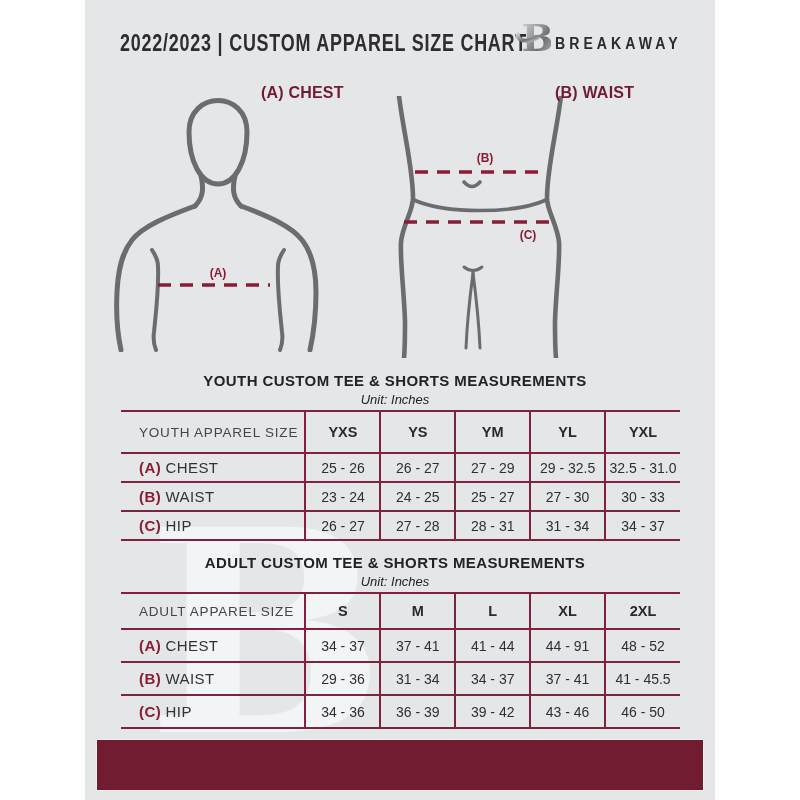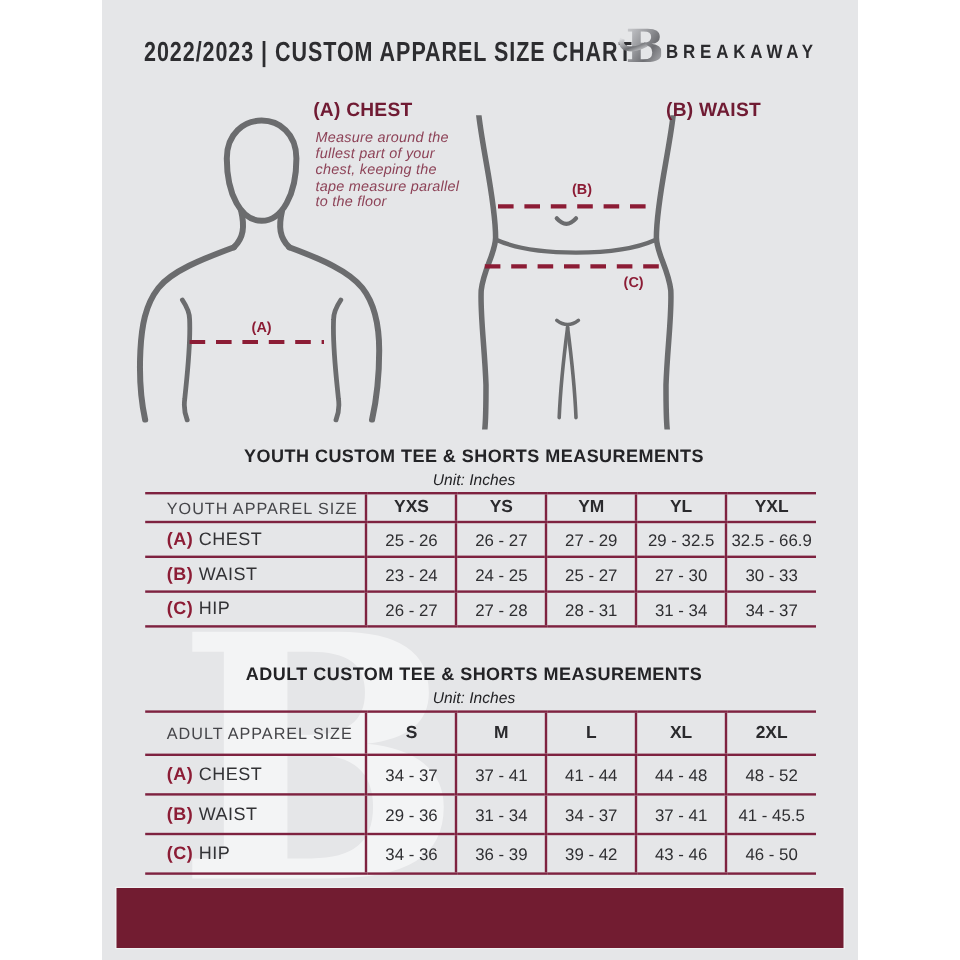--- a/index.html
+++ b/index.html
@@ -46,21 +46,21 @@
 
   .size-table{position:absolute;left:36px;width:559px;border-collapse:collapse;table-layout:fixed;}
   .size-table th,.size-table td{border-top:2px solid var(--line);padding:0;text-align:center;}
   .size-table tr:last-child th,.size-table tr:last-child td{border-bottom:2px solid var(--line);}
   .size-table thead th:not(:first-child),.size-table tbody td{border-left:2px solid var(--line);}
   .label-head{font-weight:400;font-size:13.5px;color:#454549;letter-spacing:0.8px;text-align:left !important;padding-left:18px !important;}
   .size-head{font-weight:700;font-size:14.5px;color:#2a2a2d;}
   .row-label{text-align:left !important;padding-left:18px !important;font-weight:400;font-size:15px;color:#323235;letter-spacing:0.4px;}
   .row-label .key{font-weight:700;color:var(--dash);}
   .size-table td{font-size:14px;color:#2f2f32;}
-  .youth{top:410px;}  .youth thead tr{height:24px;} .youth tbody tr{height:29px;}
+  .youth{top:410px;}  .youth thead tr{height:42px;} .youth tbody tr{height:29px;}
   .adult{top:592px;}  .adult thead tr{height:36px;} .adult tbody tr{height:33px;}
 
   .footer-bar{position:absolute;left:12px;top:740px;width:606px;height:50px;
               background:var(--maroon);outline:1px solid rgba(255,255,255,0.45);}
 </style>
 </head>
 <body>
 
 <div class="canvas">
   <div class="page">
@@ -103,25 +103,20 @@
       <path class="bodyline" stroke-width="3" d="M 83,177 C 80,200 77,228 76,252"></path>
       <path class="bodyline" stroke-width="3" d="M 83,177 C 86,200 89,228 90,252"></path>
       <text class="figlabel" x="95" y="66">(B)</text>
       <line class="dashline" x1="25" y1="76" x2="155" y2="76"></line>
       <text class="figlabel" x="138" y="143">(C)</text>
       <line class="dashline" x1="14" y1="126" x2="166" y2="126"></line>
     </svg>
 
     <section class="instr" style="left:176px;top:84px">
       <h3>(A) CHEST</h3>
-      <p>Measure around the
-fullest part of your
-chest, keeping the
-tape measure parallel
-to the floor</p>
     </section>
     <section class="instr" style="left:470px;top:84px">
       <h3>(B) WAIST</h3>
     </section>
 
     <div class="sec-head" style="top:372px">
       <div class="sec-title">YOUTH CUSTOM TEE &amp; SHORTS MEASUREMENTS</div>
       <div class="sec-unit">Unit: Inches</div>
     </div>
     <table class="size-table youth">
@@ -143,21 +138,21 @@
             <th class="size-head">YXL</th>
           </tr>
         </thead>
         <tbody>
           <tr>
             <th class="row-label"><span class="key">(A)</span><span> CHEST</span></th>
             <td>25 - 26</td>
             <td>26 - 27</td>
             <td>27 - 29</td>
             <td>29 - 32.5</td>
-            <td>32.5 - 66.9</td>
+            <td>32.5 - 31.0</td>
           </tr>
           <tr>
             <th class="row-label"><span class="key">(B)</span><span> WAIST</span></th>
             <td>23 - 24</td>
             <td>24 - 25</td>
             <td>25 - 27</td>
             <td>27 - 30</td>
             <td>30 - 33</td>
           </tr>
           <tr>
@@ -193,21 +188,21 @@
             <th class="size-head">XL</th>
             <th class="size-head">2XL</th>
           </tr>
         </thead>
         <tbody>
           <tr>
             <th class="row-label"><span class="key">(A)</span><span> CHEST</span></th>
             <td>34 - 37</td>
             <td>37 - 41</td>
             <td>41 - 44</td>
-            <td>44 - 48</td>
+            <td>44 - 91</td>
             <td>48 - 52</td>
           </tr>
           <tr>
             <th class="row-label"><span class="key">(B)</span><span> WAIST</span></th>
             <td>29 - 36</td>
             <td>31 - 34</td>
             <td>34 - 37</td>
             <td>37 - 41</td>
             <td>41 - 45.5</td>
           </tr>

